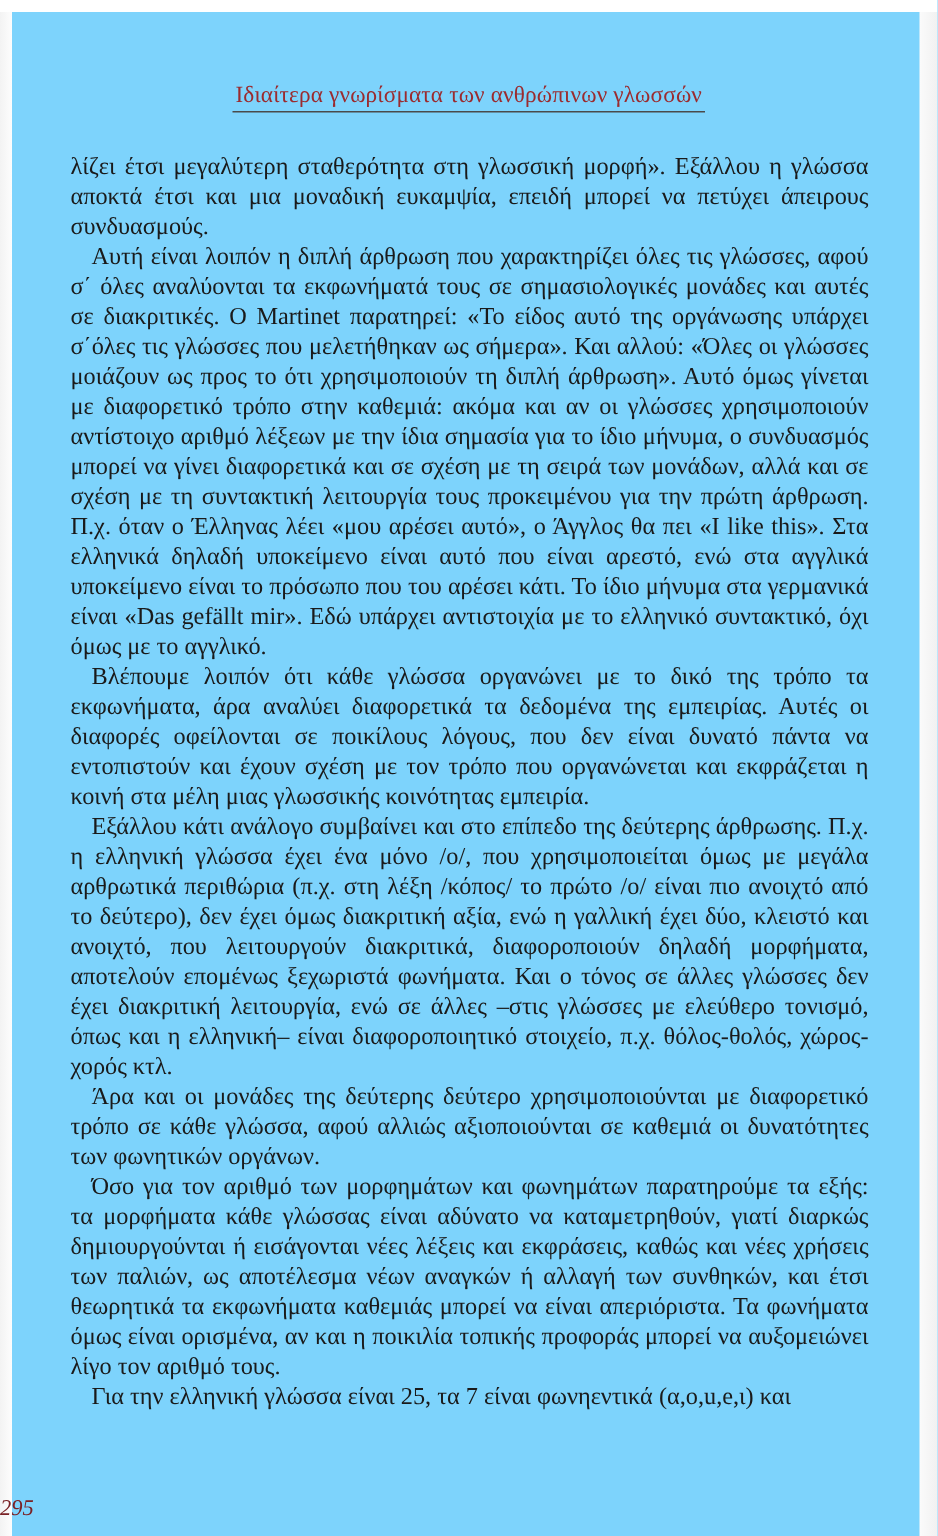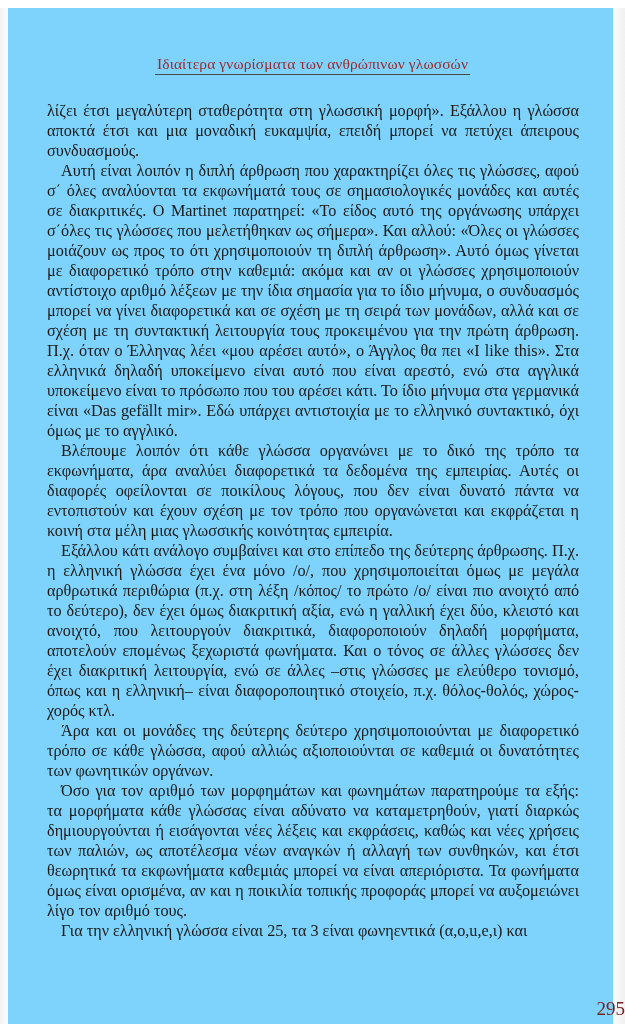--- a/index.html
+++ b/index.html
@@ -20,39 +20,39 @@
     padding: 0 2px 1px 2px; border-bottom: 1.5px solid #4a4a4a; line-height: 19px;
   }
   .body-text {
     position: absolute; left: 47px; top: 93px; width: 532px;
     font-size: 16.2px; line-height: 20px; text-align: justify;
   }
   .body-text p { margin: 0; text-indent: 0; }
   .body-text p.indent { text-indent: 14px; }
   .body-text p.noindent { text-indent: 0; }
   .page-number {
-    position: absolute; top: 990px; left: 0; width: 625px; text-align: right;
-    color: #7a2226; font-size: 19px;
+    position: absolute; top: 990px; left: 0; width: 625px; text-align: left;
+    color: #7a2226; font-size: 15px; font-style: italic;
   }
 </style>
 </head>
 <body>
 
 <div class="page">
   <div class="edge-left"></div>
   <div class="edge-right"></div>
 
   <div class="running-head">
     <span style="color: rgb(155, 43, 46);">Ιδιαίτερα γνωρίσματα των ανθρώπινων γλωσσών</span>
   </div>
 
   <div class="body-text" style="color: rgb(26, 26, 26);">
     <p class="noindent">λίζει έτσι μεγαλύτερη σταθερότητα στη γλωσσική μορφή». Εξάλλου η γλώσσα αποκτά έτσι και μια μοναδική ευκαμψία, επειδή μπορεί να πετύχει άπειρους συνδυασμούς.</p>
     <p class="indent">Αυτή είναι λοιπόν η διπλή άρθρωση που χαρακτηρίζει όλες τις γλώσσες, αφού σ΄ όλες αναλύονται τα εκφωνήματά τους σε σημασιολογικές μονάδες και αυτές σε διακριτικές. O Martinet παρατηρεί: «Το είδος αυτό της οργάνωσης υπάρχει σ΄όλες τις γλώσσες που μελετήθηκαν ως σήμερα». Και αλλού: «Όλες οι γλώσσες μοιάζουν ως προς το ότι χρησιμοποιούν τη διπλή άρθρωση». Αυτό όμως γίνεται με διαφορετικό τρόπο στην καθεμιά: ακόμα και αν οι γλώσσες χρησιμοποιούν αντίστοιχο αριθμό λέξεων με την ίδια σημασία για το ίδιο μήνυμα, ο συνδυασμός μπορεί να γίνει διαφορετικά και σε σχέση με τη σειρά των μονάδων, αλλά και σε σχέση με τη συντακτική λειτουργία τους προκειμένου για την πρώτη άρθρωση. Π.χ. όταν ο Έλληνας λέει «μου αρέσει αυτό», ο Άγγλος θα πει «I like this». Στα ελληνικά δηλαδή υποκείμενο είναι αυτό που είναι αρεστό, ενώ στα αγγλικά υποκείμενο είναι το πρόσωπο που του αρέσει κάτι. Το ίδιο μήνυμα στα γερμανικά είναι «Das gefällt mir». Εδώ υπάρχει αντιστοιχία με το ελληνικό συντακτικό, όχι όμως με το αγγλικό.</p>
     <p class="indent">Βλέπουμε λοιπόν ότι κάθε γλώσσα οργανώνει με το δικό της τρόπο τα εκφωνήματα, άρα αναλύει διαφορετικά τα δεδομένα της εμπειρίας. Αυτές οι διαφορές οφείλονται σε ποικίλους λόγους, που δεν είναι δυνατό πάντα να εντοπιστούν και έχουν σχέση με τον τρόπο που οργανώνεται και εκφράζεται η κοινή στα μέλη μιας γλωσσικής κοινότητας εμπειρία.</p>
     <p class="indent">Εξάλλου κάτι ανάλογο συμβαίνει και στο επίπεδο της δεύτερης άρθρωσης. Π.χ. η ελληνική γλώσσα έχει ένα μόνο /o/, που χρησιμοποιείται όμως με μεγάλα αρθρωτικά περιθώρια (π.χ. στη λέξη /κόπος/ το πρώτο /o/ είναι πιο ανοιχτό από το δεύτερο), δεν έχει όμως διακριτική αξία, ενώ η γαλλική έχει δύο, κλειστό και ανοιχτό, που λειτουργούν διακριτικά, διαφοροποιούν δηλαδή μορφήματα, αποτελούν επομένως ξεχωριστά φωνήματα. Και ο τόνος σε άλλες γλώσσες δεν έχει διακριτική λειτουργία, ενώ σε άλλες –στις γλώσσες με ελεύθερο τονισμό, όπως και η ελληνική– είναι διαφοροποιητικό στοιχείο, π.χ. θόλος-θολός, χώρος-χορός κτλ.</p>
     <p class="indent">Άρα και οι μονάδες της δεύτερης δεύτερο χρησιμοποιούνται με διαφορετικό τρόπο σε κάθε γλώσσα, αφού αλλιώς αξιοποιούνται σε καθεμιά οι δυνατότητες των φωνητικών οργάνων.</p>
     <p class="indent">Όσο για τον αριθμό των μορφημάτων και φωνημάτων παρατηρούμε τα εξής: τα μορφήματα κάθε γλώσσας είναι αδύνατο να καταμετρηθούν, γιατί διαρκώς δημιουργούνται ή εισάγονται νέες λέξεις και εκφράσεις, καθώς και νέες χρήσεις των παλιών, ως αποτέλεσμα νέων αναγκών ή αλλαγή των συνθηκών, και έτσι θεωρητικά τα εκφωνήματα καθεμιάς μπορεί να είναι απεριόριστα. Τα φωνήματα όμως είναι ορισμένα, αν και η ποικιλία τοπικής προφοράς μπορεί να αυξομειώνει λίγο τον αριθμό τους.</p>
-    <p class="indent">Για την ελληνική γλώσσα είναι 25, τα 3 είναι φωνηεντικά (α,ο,u,e,ι) και</p>
+    <p class="indent">Για την ελληνική γλώσσα είναι 25, τα 7 είναι φωνηεντικά (α,ο,u,e,ι) και</p>
   </div>
 
   <div class="page-number" style="color: rgb(122, 34, 38);">295</div>
 </div>
 
 </body></html>

